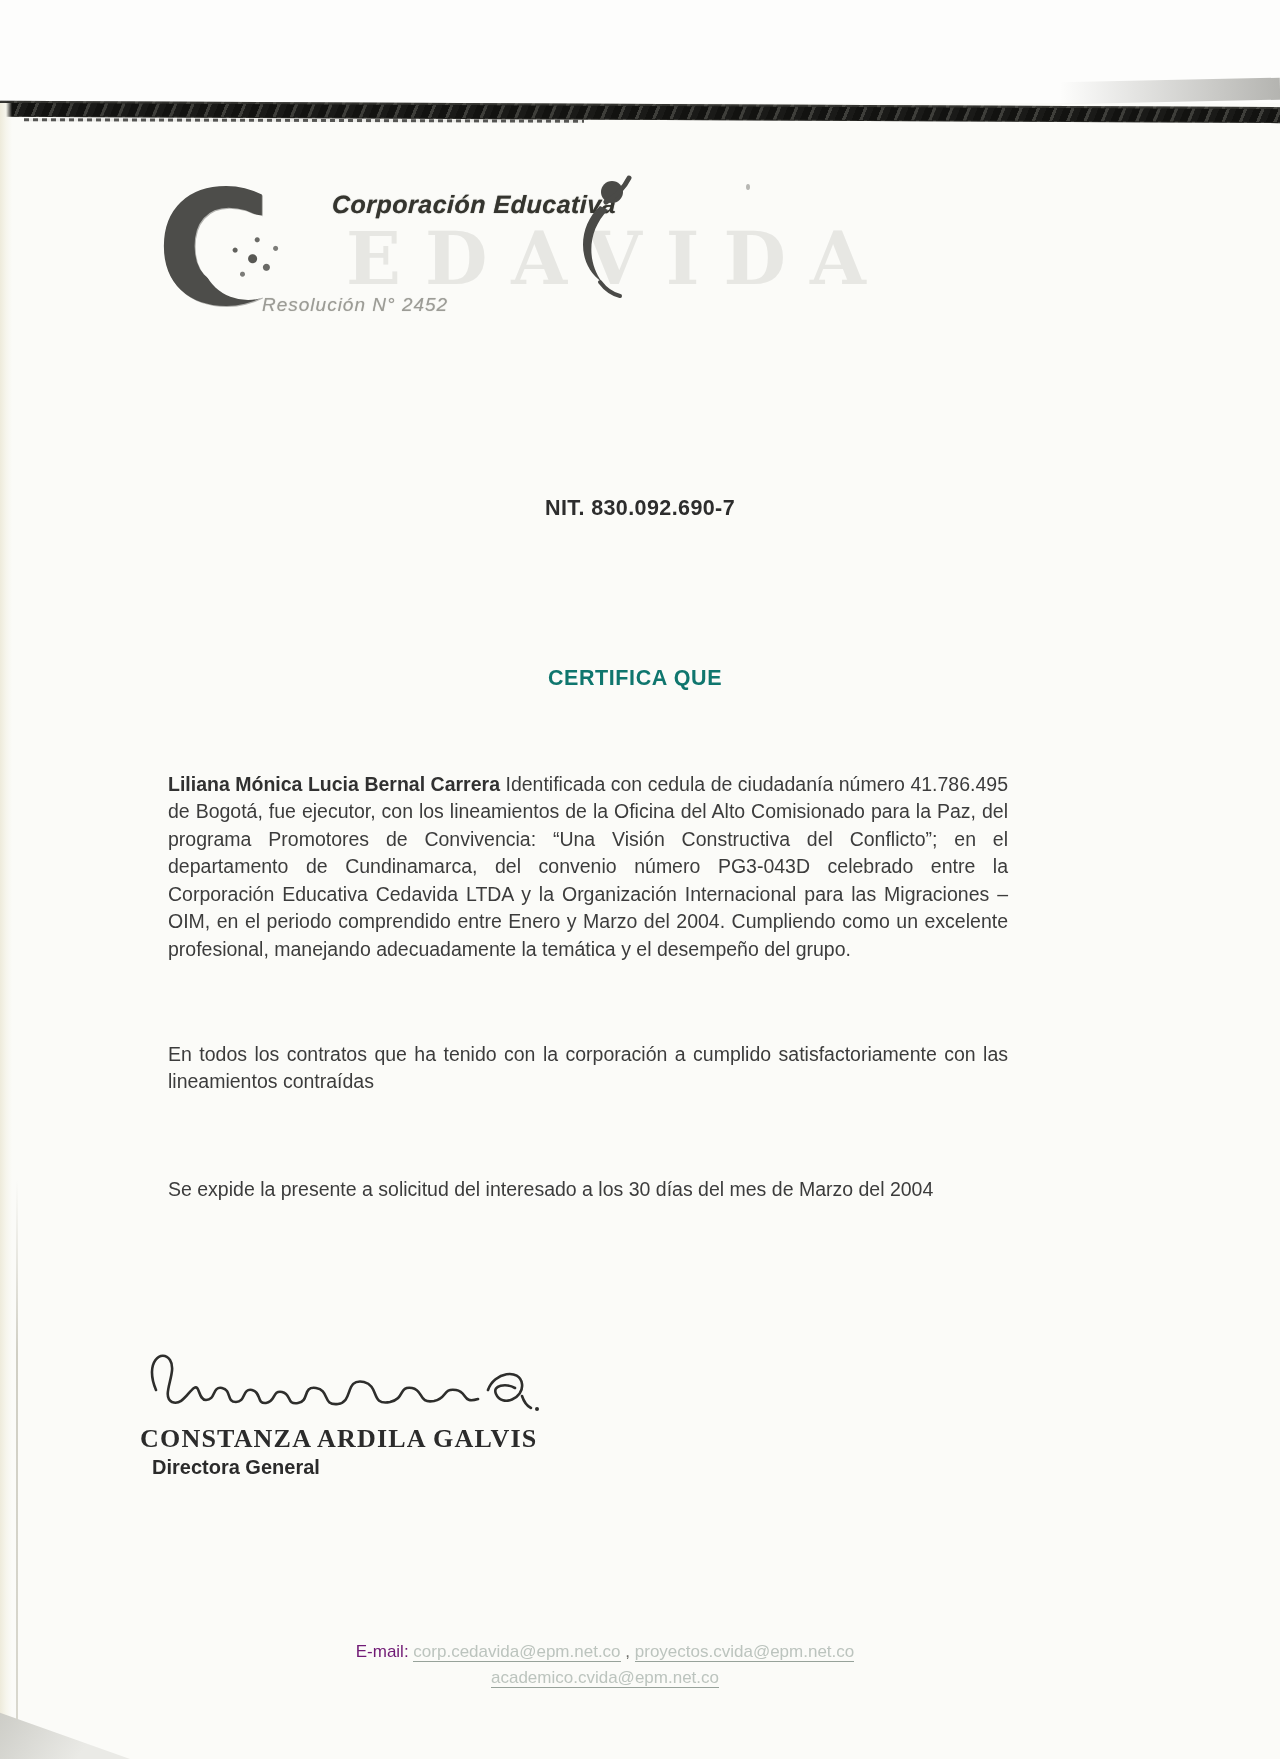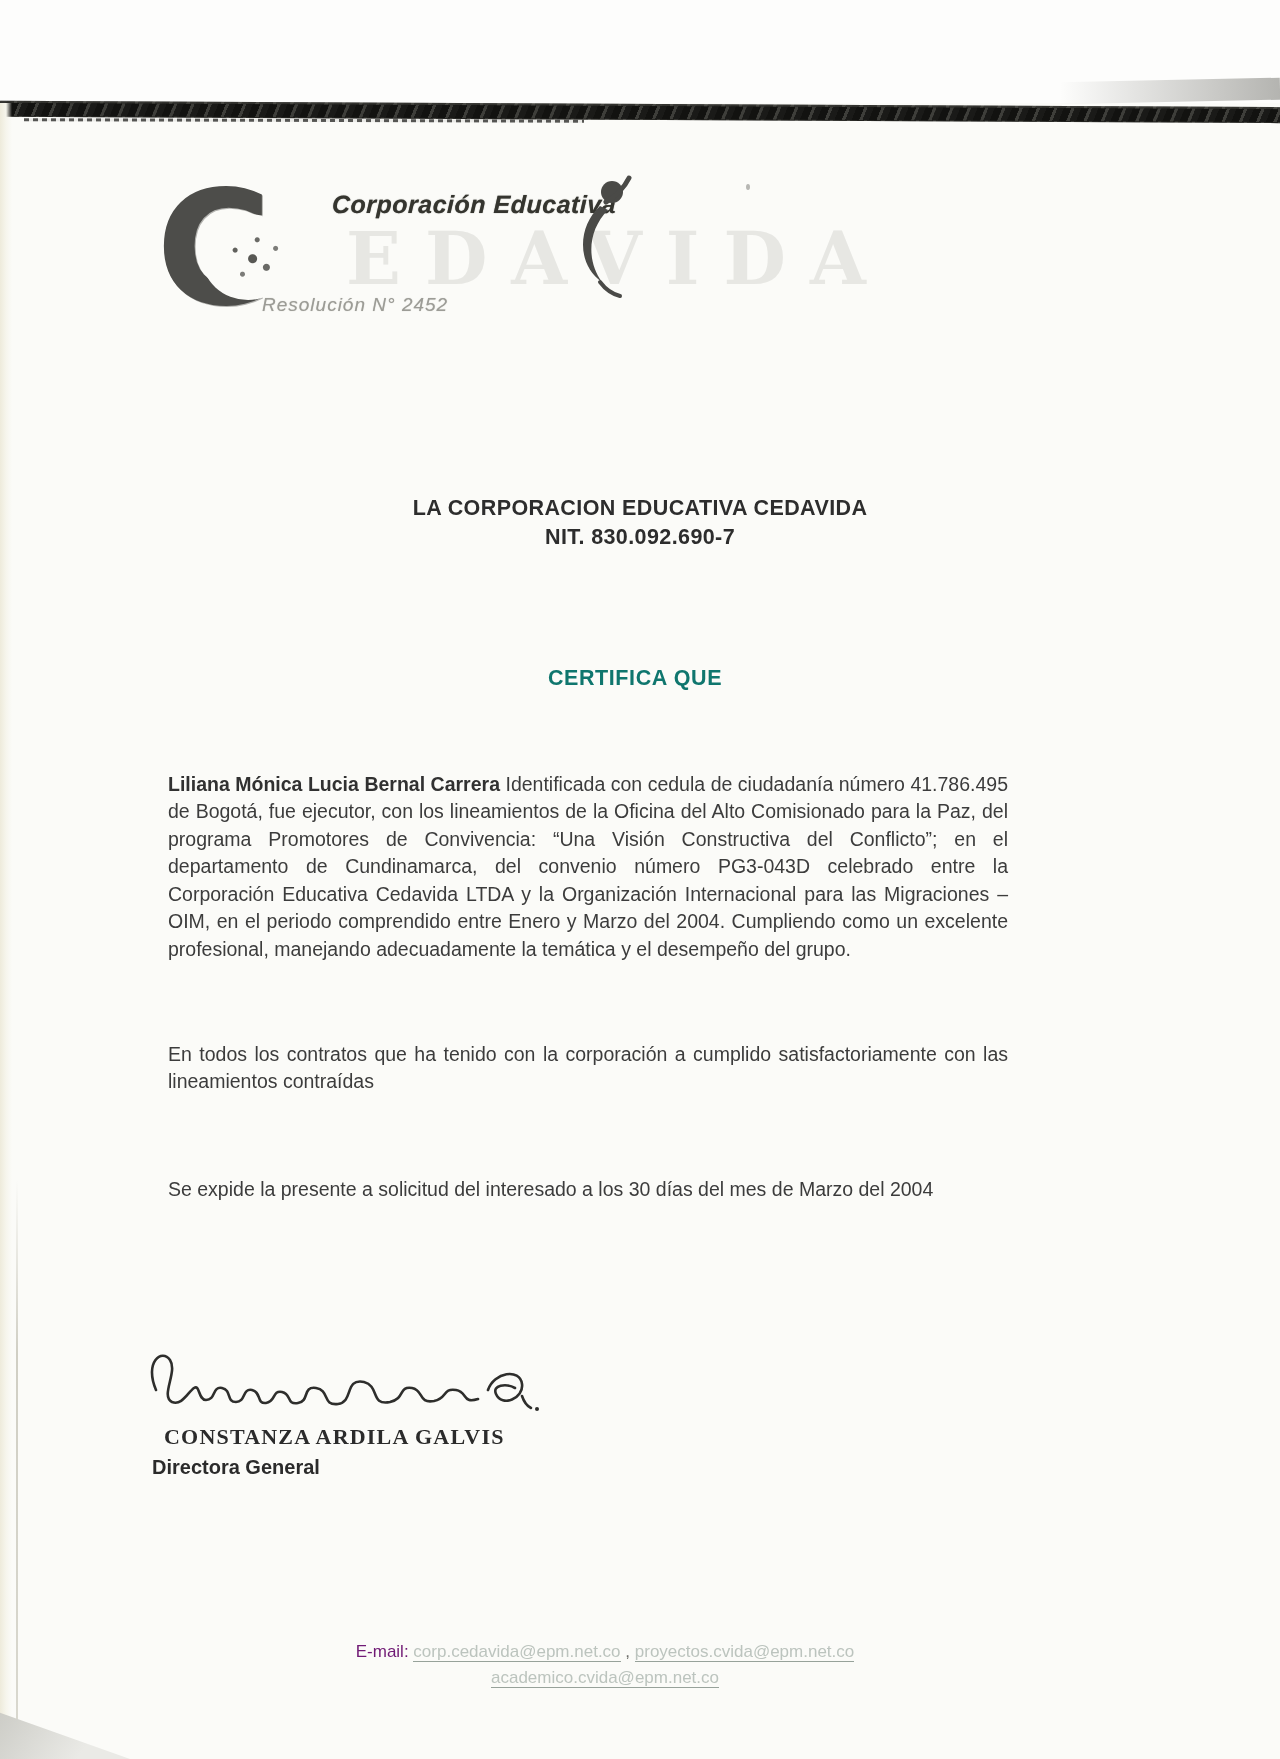--- a/index.html
+++ b/index.html
@@ -82,22 +82,22 @@
   
   .bodycol{position:absolute;left:152px;width:840px;font-size:19.5px;line-height:27.6px;
     color:#3c3c3c;text-align:justify;margin-left:16px;}
   .p1{top:751px;}
   .p2{top:1021px;}
   .p3{top:1156px;}
   .bold-name{font-weight:bold;color:#313131;}
 
   
   .signature-svg{position:absolute;left:140px;top:1346px;}
-  .sig-name{position:absolute;left:164px;top:1424px;
-    font-family:"Liberation Serif", serif;font-weight:bold;font-size:22px;
+  .sig-name{position:absolute;left:140px;top:1424px;
+    font-family:"Liberation Serif", serif;font-weight:bold;font-size:26px;
     letter-spacing:1.2px;color:#2b2b2b;}
   .sig-title{position:absolute;left:152px;top:1456px;
     font-family:Liberation Sans, sans-serif;font-weight:bold;font-size:20px;color:#2b2b2b;}
 
   
   .footer{position:absolute;top:1639px;left:0;width:1210px;text-align:center;
     font-size:17px;color:#3f3f3f;line-height:26px;}
   .footer .addr{letter-spacing:.2px;}
   .footer .email-label{color:#701a75;text-align:center;}
   .footer .email{color:#bcc4be;border-bottom:1.5px solid #97a29a;text-decoration:none;}
@@ -124,21 +124,20 @@
   <svg class="logo-dancer" width="74" height="130" viewBox="0 0 74 130">
     <circle cx="46" cy="20" r="11" fill="#4a4a47"></circle>
     <path d="M34 34 C 12 54, 10 92, 36 110 C 20 88, 22 58, 42 38 Z" fill="#4a4a47"></path>
     <path d="M40 30 C 50 24, 58 16, 63 6" stroke="#4a4a47" stroke-width="5" fill="none" stroke-linecap="round"></path>
     <path d="M34 110 C 40 118, 46 122, 54 124" stroke="#4a4a47" stroke-width="4" fill="none" stroke-linecap="round"></path>
   </svg>
   <span class="logo-resolucion">Resolución N° 2452</span>
 </div>
 
 <div class="doc-title">
-  <div>LA CORPORACION EDUCATIVA CEDAVIDA</div>
   <div>NIT. 830.092.690-7</div>
 </div>
 <div class="certify-line">CERTIFICA QUE</div>
 
 <p class="bodycol p1"><span class="bold-name">Liliana Mónica Lucia Bernal Carrera</span><span> Identificada con cedula de ciudadanía número 41.786.495 de Bogotá, fue ejecutor, con los lineamientos de la Oficina del Alto Comisionado para la Paz, del programa Promotores de Convivencia: “Una Visión Constructiva del Conflicto”; en el departamento de Cundinamarca, del convenio número PG3-043D celebrado entre la Corporación Educativa Cedavida LTDA y la Organización Internacional para las Migraciones –OIM, en el periodo comprendido entre Enero y Marzo del 2004. Cumpliendo como un excelente profesional, manejando adecuadamente la temática y el desempeño del grupo.</span></p>
 
 <p class="bodycol p2">En todos los contratos que ha tenido con la corporación a cumplido satisfactoriamente con las lineamientos contraídas</p>
 
 <p class="bodycol p3">Se expide la presente a solicitud del interesado a los 30 días del mes de Marzo del 2004</p>
 

